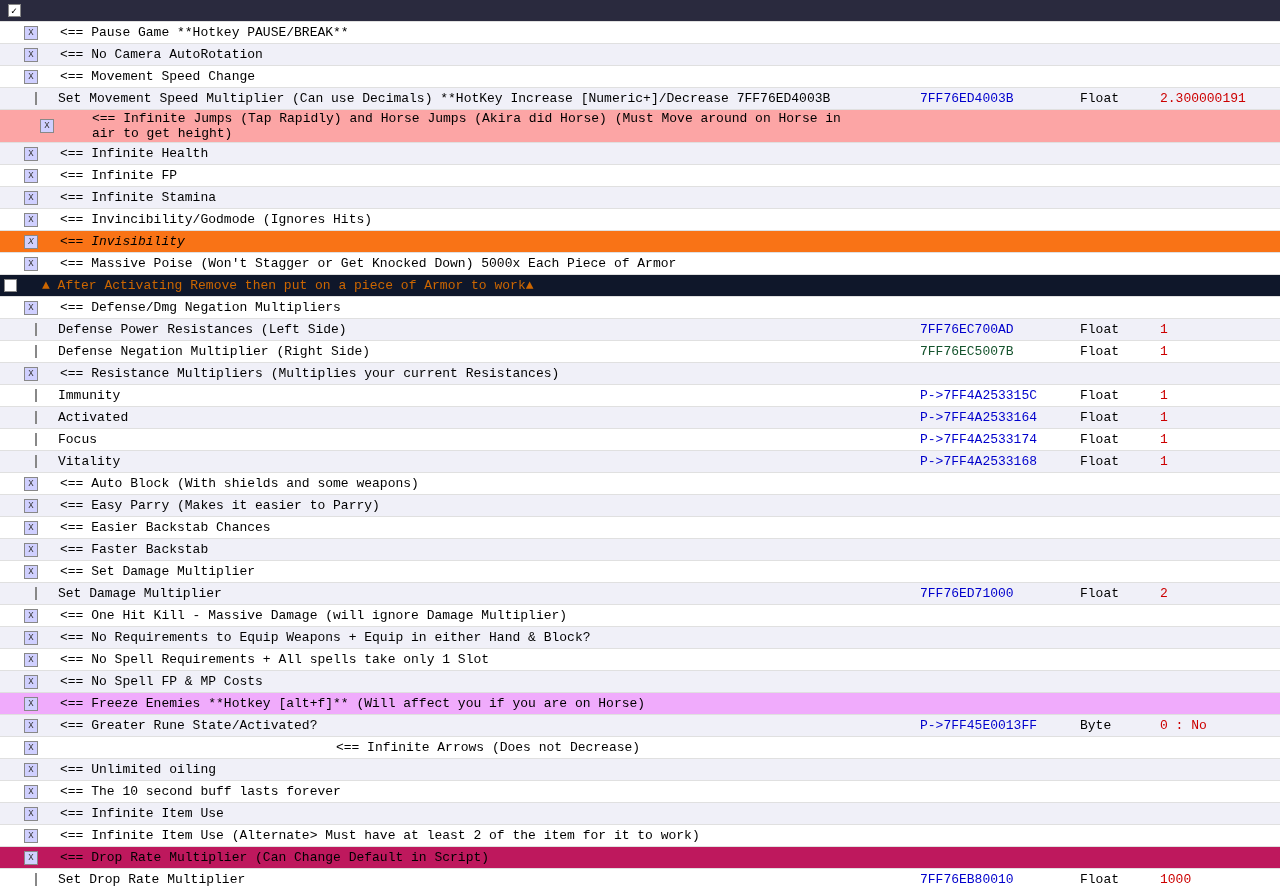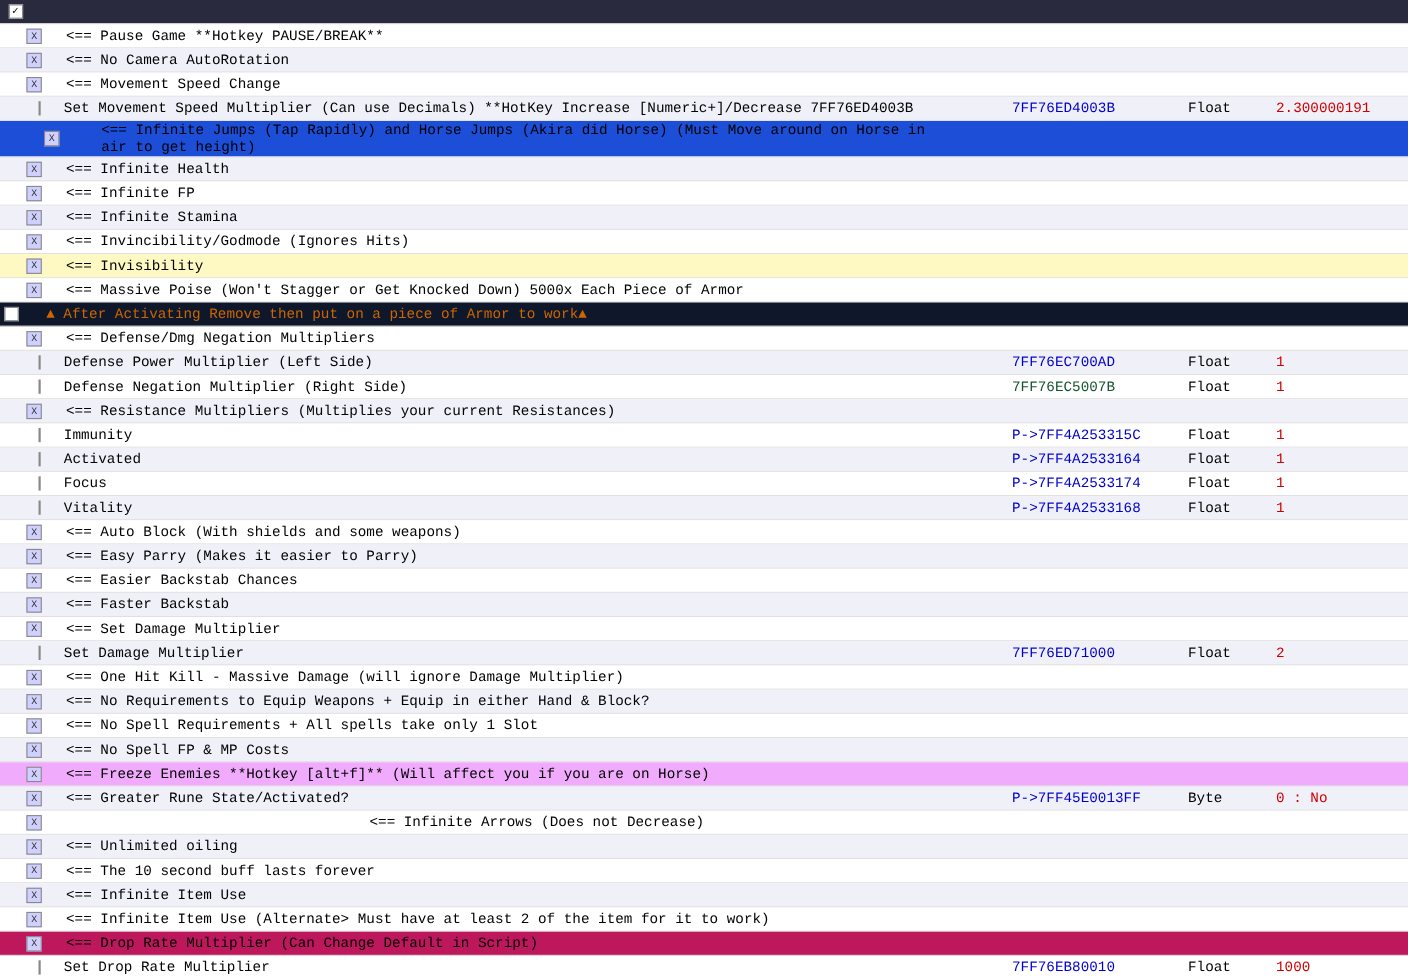--- a/index.html
+++ b/index.html
@@ -110,21 +110,21 @@
       <div class="col-check" style="padding-left:36px;">
         <div class="checkbox"></div>
       </div>
       <div class="col-x"></div>
 
     <div class="col-name" style="padding-left:0px; ">Set Movement Speed Multiplier (Can use Decimals) **HotKey Increase [Numeric+]/Decrease 7FF76ED4003B</div>
     <div class="col-address" style="color:#0000cc;">7FF76ED4003B</div>
     <div class="col-type">Float</div>
     <div class="col-value" style="color:#cc0000;">2.300000191</div>
   </div>
-    <div class="row" style="background: #1d4ed8; gap: 16px;">
+    <div class="row" style="background: #fca5a5; gap: 16px;">
 
       <div class="col-check"></div>
       <div class="col-x">
         <div class="xcheck"></div>
       </div>
 
     <div class="col-name" style="padding-left:18px; ">&lt;== Infinite Jumps (Tap Rapidly) and Horse Jumps (Akira did Horse) (Must Move around on Horse in air to get height)</div>
     <div class="col-address" style=""></div>
     <div class="col-type"></div>
     <div class="col-value" style="color:#666;"></div>
@@ -170,21 +170,21 @@
       <div class="col-check"></div>
       <div class="col-x">
         <div class="xcheck"></div>
       </div>
 
     <div class="col-name" style="padding-left:18px; ">&lt;== Invincibility/Godmode (Ignores Hits)</div>
     <div class="col-address" style=""></div>
     <div class="col-type"></div>
     <div class="col-value" style="color:#666;"></div>
     </div>
-    <div class="row" style="background: #fef9c3;">
+    <div class="row" style="background: #f97316; font-style: italic;">
 
       <div class="col-check"></div>
       <div class="col-x">
         <div class="xcheck"></div>
       </div>
 
     <div class="col-name" style="padding-left:18px; ">&lt;== Invisibility</div>
     <div class="col-address" style=""></div>
     <div class="col-type"></div>
     <div class="col-value" style="color:#666;"></div>
@@ -225,21 +225,21 @@
     <div class="col-type"></div>
     <div class="col-value" style="color:#666;"></div>
     </div>
     <div class="row" style="background: rgb(240, 240, 248);">
 
       <div class="col-check" style="padding-left:36px;">
         <div class="checkbox"></div>
       </div>
       <div class="col-x"></div>
 
-    <div class="col-name" style="padding-left:0px; ">Defense Power Multiplier (Left Side)</div>
+    <div class="col-name" style="padding-left:0px; ">Defense Power Resistances (Left Side)</div>
     <div class="col-address" style="color:#0000cc;">7FF76EC700AD</div>
     <div class="col-type">Float</div>
     <div class="col-value" style="color:#cc0000;">1</div>
   </div>
     <div class="row" style="background: rgb(255, 255, 255);">
 
       <div class="col-check" style="padding-left:36px;">
         <div class="checkbox"></div>
       </div>
       <div class="col-x"></div>

